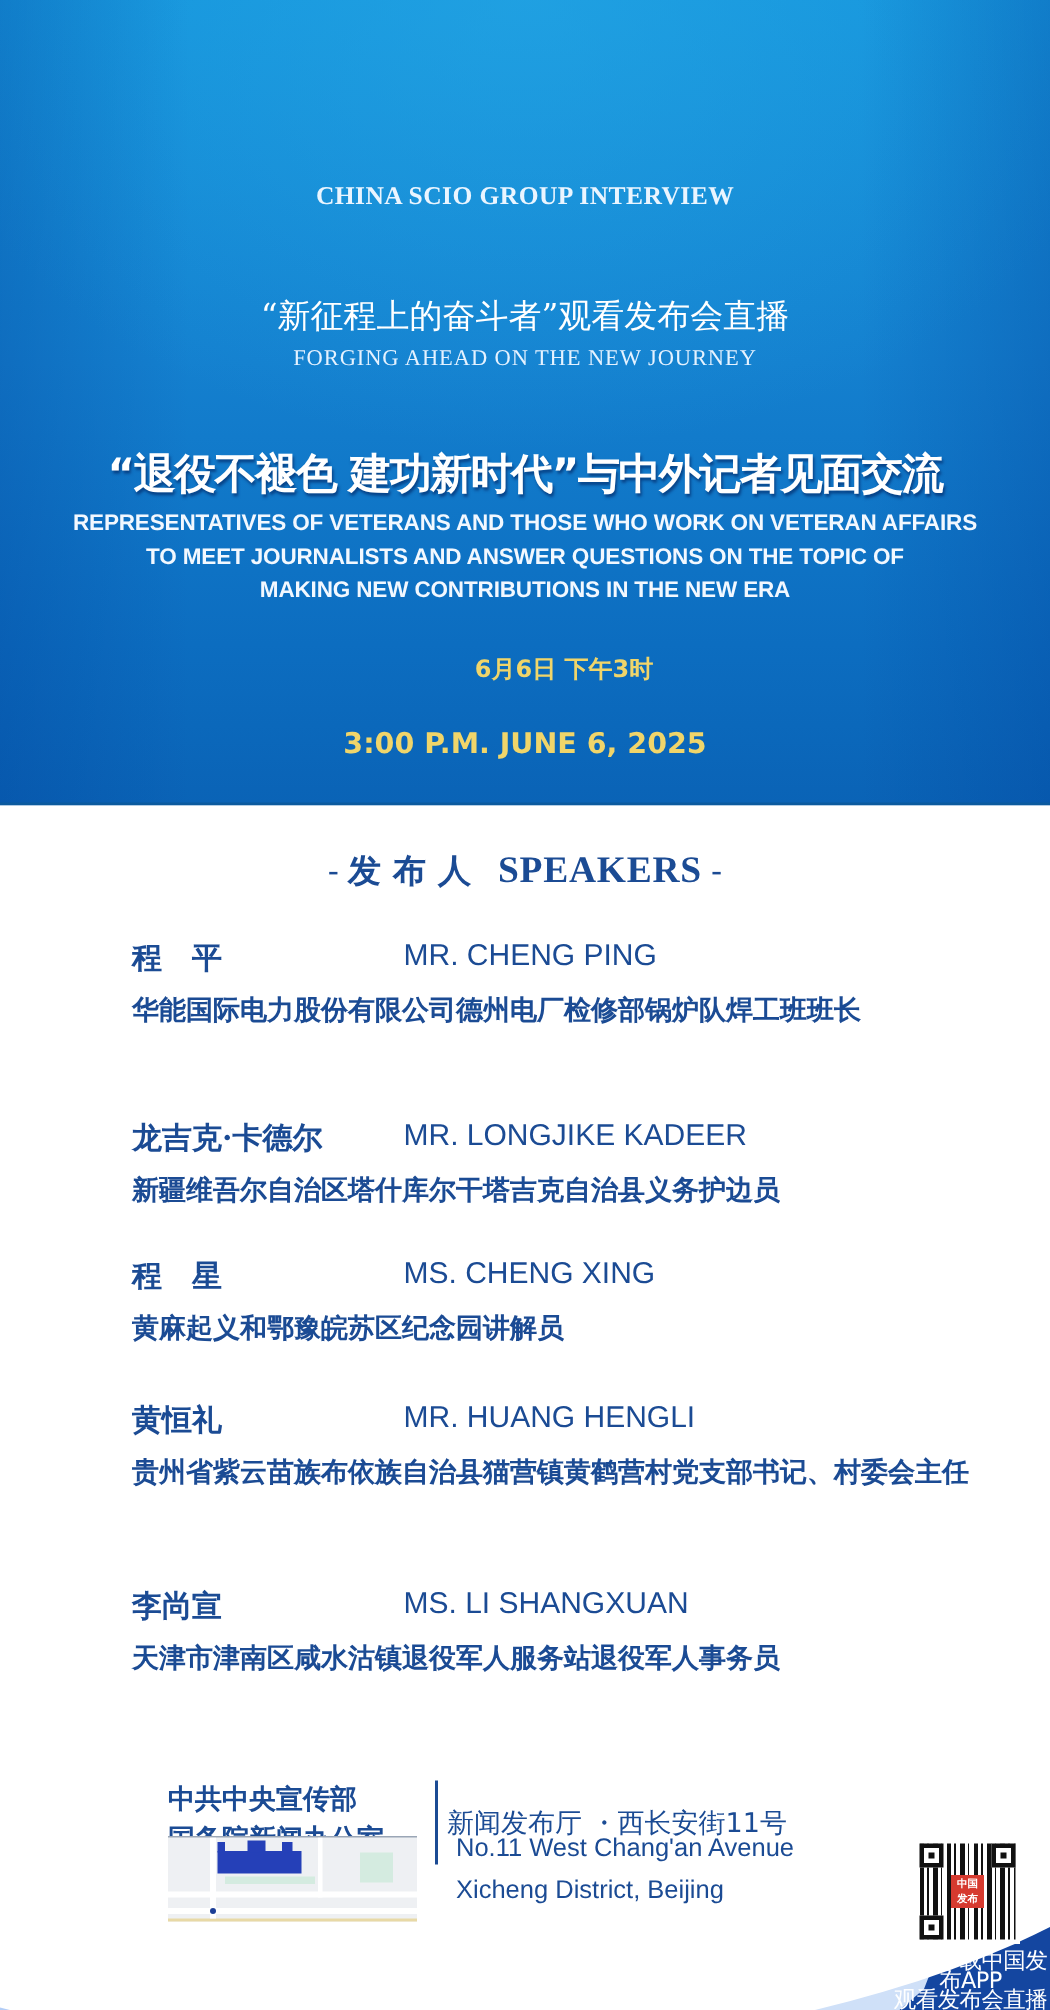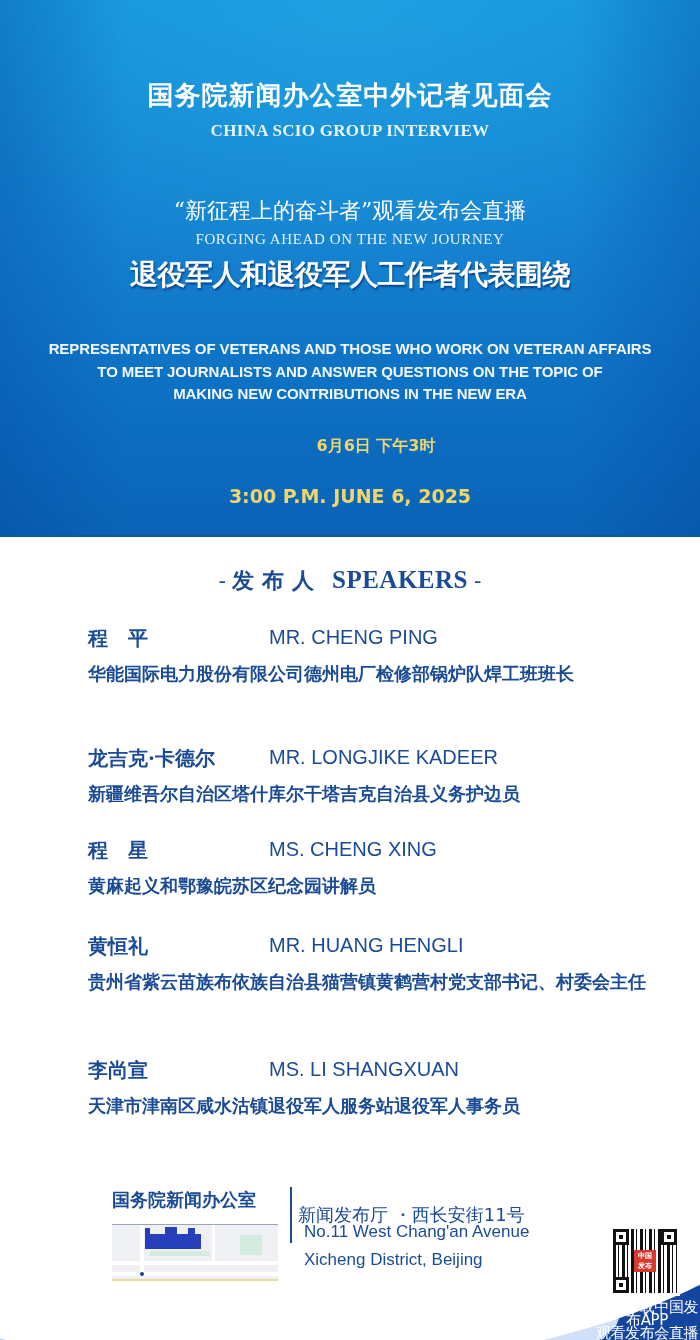--- a/index.html
+++ b/index.html
@@ -80,25 +80,24 @@
         background-color: #fff; padding-left: 16px; }
   .qr .finder { position: absolute; width: 16px; height: 16px; border: 3px solid #111; background: #fff; }
   .qr .finder::after { content: ""; position: absolute; left: 3px; top: 3px; width: 4px; height: 4px; background: #111; }
   .qr .logo { position: absolute; left: 21px; top: 21px; width: 22px; height: 22px; background: #d63a2f; color: #fff; font-size: 7px; line-height: 10px; text-align: center; padding-top: 1px; font-family: "DejaVu Sans", sans-serif; font-weight: bold; }
   .qr-caption { position: absolute; left: 594px; top: 1301px; width: 106px; text-align: center; color: #ffffff; font-family: "DejaVu Sans", sans-serif; font-size: 15px; line-height: 13px; letter-spacing: -0.4px; }
 </style>
 </head>
 <body>
 
 <div class="header">
-  <div class="hline h-title-cn">国务院新闻办公室中外记者见面会</div>
   <div class="hline h-title-en">CHINA SCIO GROUP INTERVIEW</div>
   <div class="hline h-sub-cn">“新征程上的奋斗者”观看发布会直播</div>
   <div class="hline h-sub-en">FORGING AHEAD ON THE NEW JOURNEY</div>
-  <div class="hline h-topic-cn l1">退役军人和退役军人工作者代表围绕</div>
+  <div class="hline h-topic-cn l2">“退役不褪色 建功新时代”与中外记者见面交流</div>
   <div class="hline h-topic-en l1">REPRESENTATIVES OF VETERANS AND THOSE WHO WORK ON VETERAN AFFAIRS</div>
   <div class="hline h-topic-en l2">TO MEET JOURNALISTS AND ANSWER QUESTIONS ON THE TOPIC OF</div>
   <div class="hline h-topic-en l3">MAKING NEW CONTRIBUTIONS IN THE NEW ERA</div>
   <div class="hline h-date-cn">6月6日 下午3时</div>
   <div class="hline h-date-en">3:00 P.M. JUNE 6, 2025</div>
   <div class="header-bottom-line"></div>
 </div>
 
 <div class="deco-left"></div>
 <div class="deco-right-light"></div>
@@ -134,20 +133,21 @@
   <div class="sp-title" style="width:570px;">贵州省紫云苗族布依族自治县猫营镇黄鹤营村党支部书记、村委会主任</div>
 </div>
 
 <div class="speaker" style="top:1057px;">
   <div class="sp-name-cn">李尚宣</div>
   <div class="sp-name-en">MS. LI SHANGXUAN</div>
   <div class="sp-title">天津市津南区咸水沽镇退役军人服务站退役军人事务员</div>
 </div>
 
 <div class="org">
+  <div>中共中央宣传部</div>
   <div>国务院新闻办公室</div>
 </div>
 <div class="divider-v"></div>
 <div class="venue-cn">新闻发布厅 ・西长安街11号</div>
 
 <div class="map">
   <div class="road" style="left:0;top:36px;width:166px;height:4px;"></div>
   <div class="road" style="left:0;top:47px;width:166px;height:4px;"></div>
   <div class="road" style="left:28px;top:0;width:4px;height:57px;"></div>
   <div class="road" style="left:100px;top:0;width:3px;height:40px;"></div>

